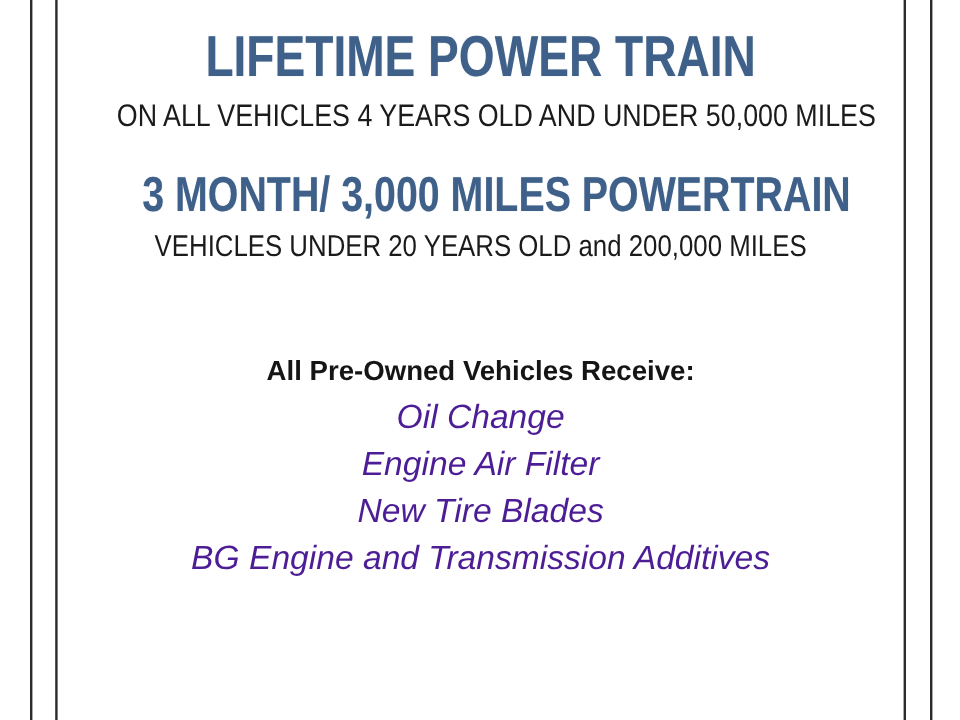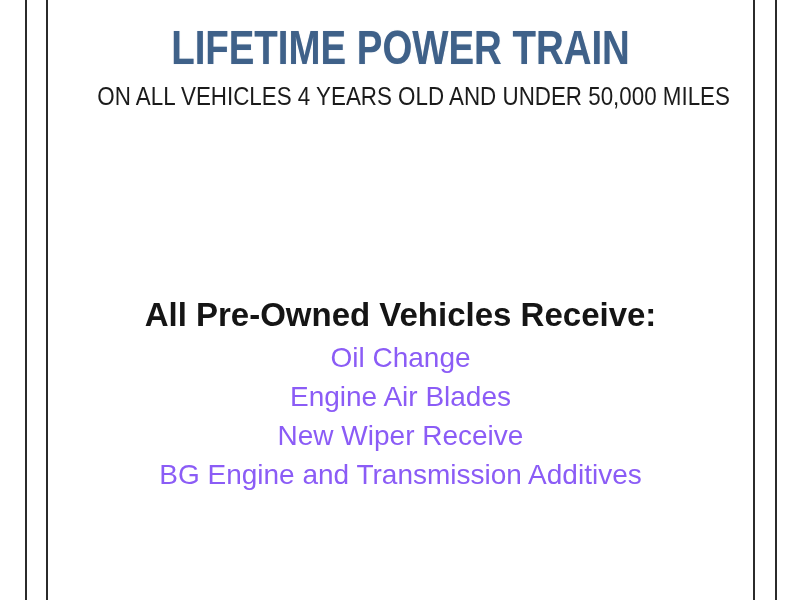--- a/index.html
+++ b/index.html
@@ -82,56 +82,61 @@
   
   #block-services {
     position: absolute;
     left: 0;
     top: 298px;
     width: 705px;
   }
   #services-heading {
     color: #151515;
     font-weight: bold;
-    font-size: 33px;
+    font-size: 23px;
     line-height: 1.0;
     white-space: nowrap;
     margin-bottom: 13px;
   }
   .service-item {
-    color: #8b5cf6;
+    color: #4c1d95;
     font-weight: 400;
     font-size: 28px;
     line-height: 1.0;
     white-space: nowrap;
     margin-bottom: 11px;
+    font-style: italic;
   }
 </style>
 </head>
 <body>
 
 <div id="flyer">
 
   <div class="rule left-outer"></div>
   <div class="rule left-inner"></div>
   <div class="rule right-inner"></div>
   <div class="rule right-outer"></div>
 
   <div id="content">
 
     <div id="block-lifetime">
       <div class="headline" id="headline-lifetime">LIFETIME POWER TRAIN</div>
       <div class="subline" id="subline-lifetime">ON ALL VEHICLES 4 YEARS OLD AND UNDER 50,000 MILES</div>
     </div>
 
+    <div id="block-three-month">
+      <div class="headline" id="headline-three-month">3 MONTH/ 3,000 MILES POWERTRAIN</div>
+      <div class="subline" id="subline-three-month">VEHICLES UNDER 20 YEARS OLD and 200,000 MILES</div>
+    </div>
 
     <div id="block-services">
       <div id="services-heading">All Pre-Owned Vehicles Receive:</div>
       <div id="services-list">
         <div class="service-item">Oil Change</div>
-        <div class="service-item">Engine Air Blades</div>
-        <div class="service-item">New Wiper Receive</div>
+        <div class="service-item">Engine Air Filter</div>
+        <div class="service-item">New Tire Blades</div>
         <div class="service-item">BG Engine and Transmission Additives</div>
       </div>
     </div>
 
   </div>
 </div>
 
 </body></html>

